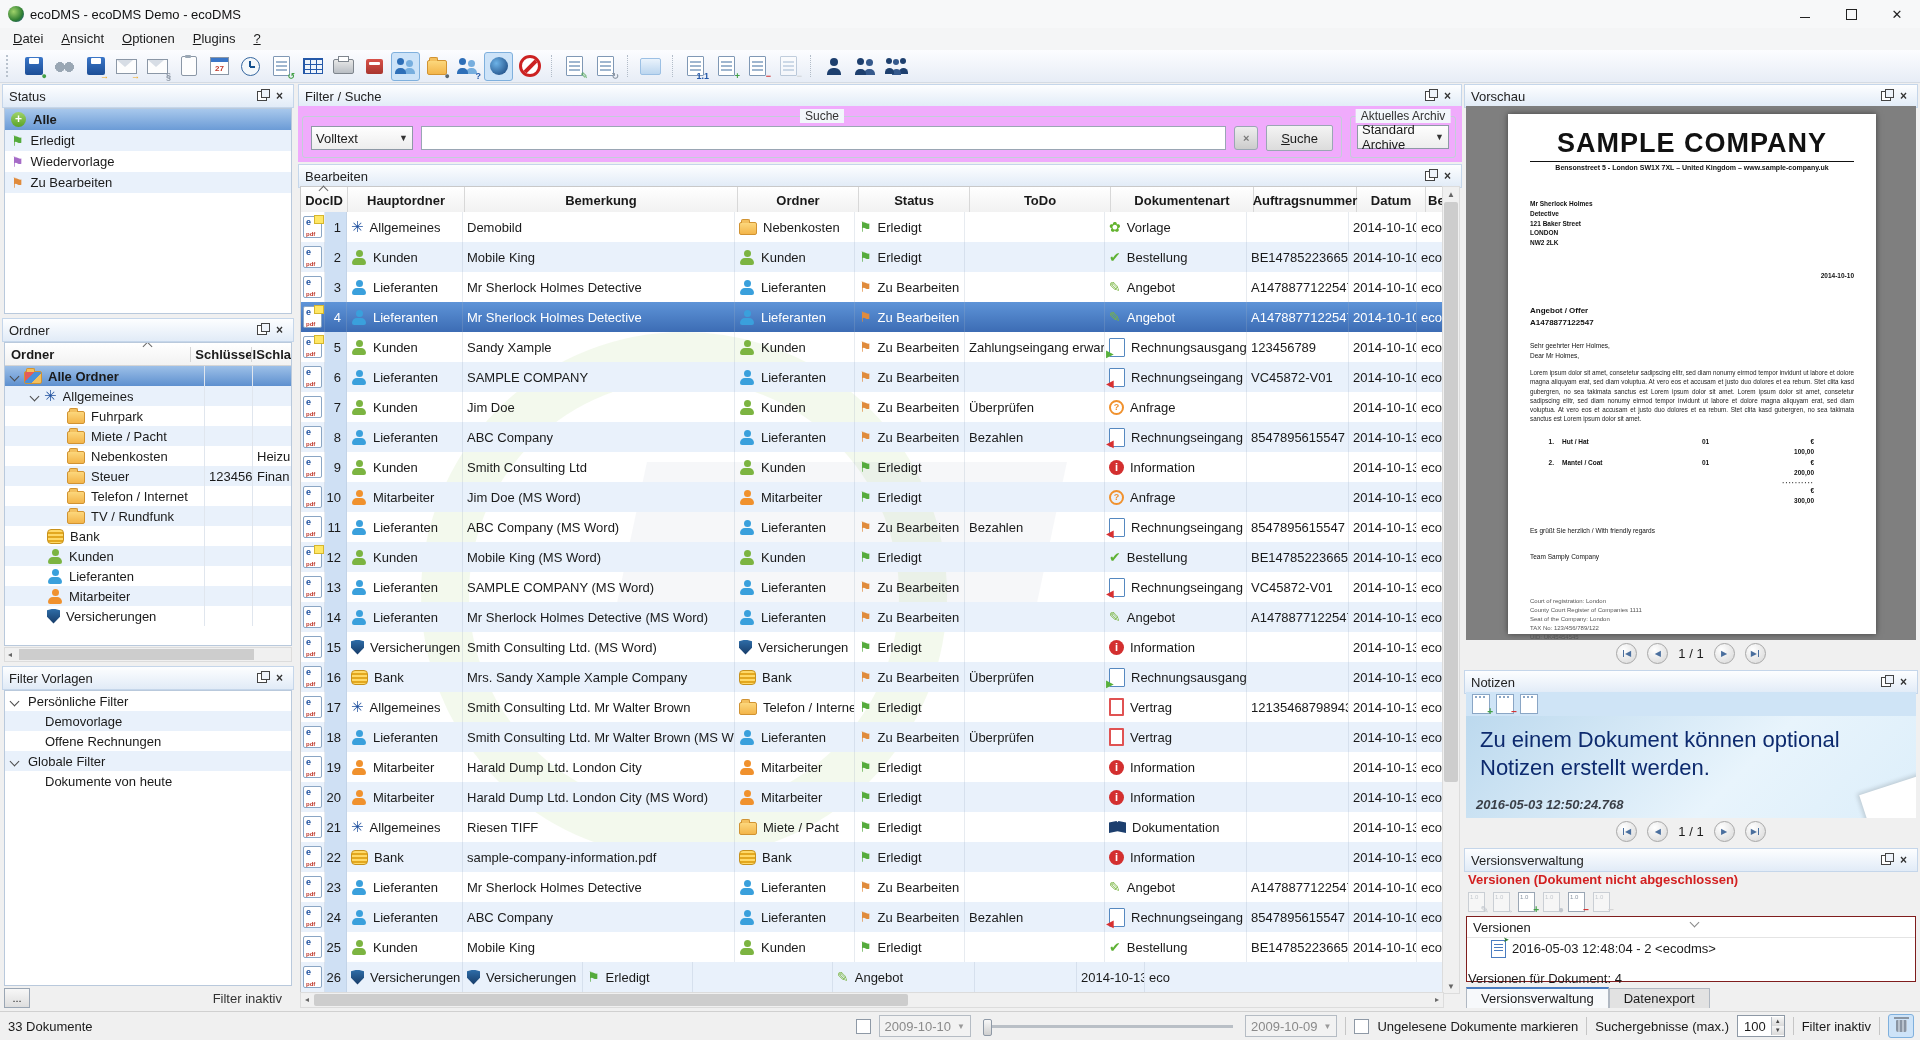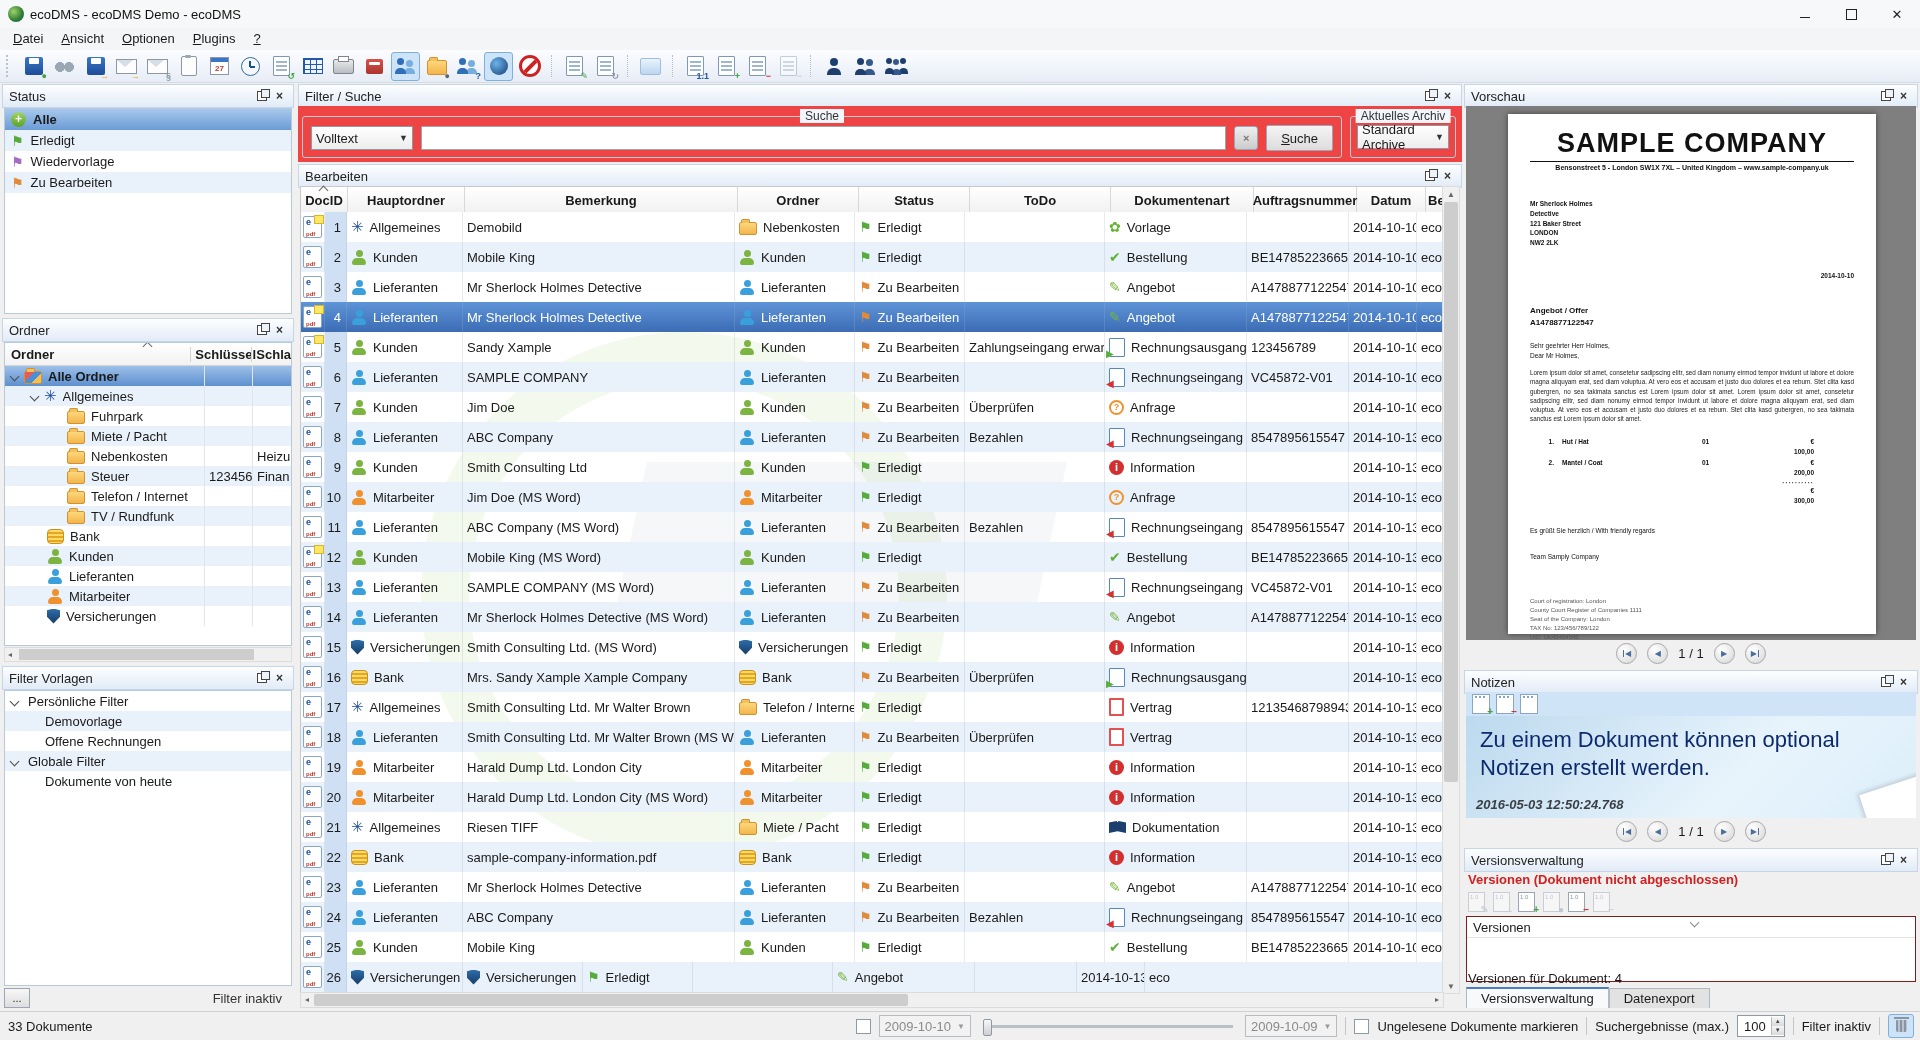--- a/index.html
+++ b/index.html
@@ -104,21 +104,21 @@
   .minidoc.red{border:2px solid #e05252;width:11px;height:14px;}
   .circ{display:inline-block;width:15px;height:15px;border-radius:50%;font-weight:bold;font-size:11px;line-height:15px;text-align:center;flex:none;}
   .circ.i{background:#d32f2f;color:#fff;}
   .circ.q{border:2px solid #f0912d;color:#f0912d;width:11px;height:11px;line-height:11px;font-size:9px;}
   .g-book{display:inline-block;width:17px;height:12px;background:#1d3f6e;clip-path:polygon(0 12%,44% 0,50% 10%,56% 0,100% 12%,100% 100%,50% 86%,0 100%);flex:none;}
   .g-flor{color:#63b32e;font-size:14px;line-height:14px;flex:none;}
   .g-check{color:#5fb235;font-size:14px;font-weight:bold;line-height:14px;flex:none;}
   .g-pencil{color:#77b43f;font-size:14px;line-height:14px;flex:none;}
   
   #p-suche{left:298px;top:84px;width:1164px;height:78px;}
-  #p-suche .body{position:absolute;left:0;right:0;top:22px;bottom:0;background:#ef4444;}
+  #p-suche .body{position:absolute;left:0;right:0;top:22px;bottom:0;background:#f0abfc;}
   .fieldset{position:absolute;border:1px solid #c3cdd9;border-radius:3px;}
   .fieldset .legend{position:absolute;top:-8px;left:50%;transform:translateX(-50%);background:#f2f6fb;padding:0 5px;font-size:12px;color:#333;white-space:nowrap;}
   .combo{background:linear-gradient(#fefefe,#ededed);border:1px solid #8e99a6;display:flex;align-items:center;padding:0 4px;height:22px;}
   .combo .dd{margin-left:auto;font-size:9px;color:#333;}
   .searchinput{background:#fff;border:1px solid #9aa6b4;height:22px;flex:1;}
   .clearbtn{width:22px;height:22px;background:linear-gradient(#eee,#ccc);border:1px solid #9aa6b4;border-radius:3px;display:flex;align-items:center;justify-content:center;color:#777;font-weight:bold;font-size:11px;}
   .btn{background:linear-gradient(#f4f4f4,#dcdcdc);border:1px solid #9aa6b4;border-radius:2px;height:24px;padding:0 14px;font-size:13px;display:flex;align-items:center;}
   
   #p-docs{left:298px;top:164px;width:1164px;height:846px;}
   .thead{position:absolute;left:2px;right:2px;top:22px;height:26px;background:linear-gradient(#ffffff,#f1f1f1);border:1px solid #c9c9c9;display:flex;font-weight:bold;}
@@ -1606,20 +1606,24 @@
       <span class="ver-ic dis">
           <span class="nb" style="color:#b0b0b0;">−</span>
         </span>
     </div>
     <div class="vlist">
       <div class="vlhead">
           <span>Versionen</span>
           <span class="cdown"></span>
         </div>
       <div id="version-items">
+          <div class="vitem">
+            <span class="vdoc"></span>
+            <span>2016-05-03 12:48:04 - 2 &lt;ecodms&gt;</span>
+          </div>
         </div>
     </div>
     <div class="vfoot">Versionen für Dokument: 4</div>
     <div class="vtabs" id="version-tabs">
         <span class="vtab act">Versionsverwaltung</span>
         <span class="vtab">Datenexport</span>
       </div>
   </section>
 
   <div class="statusbar">

